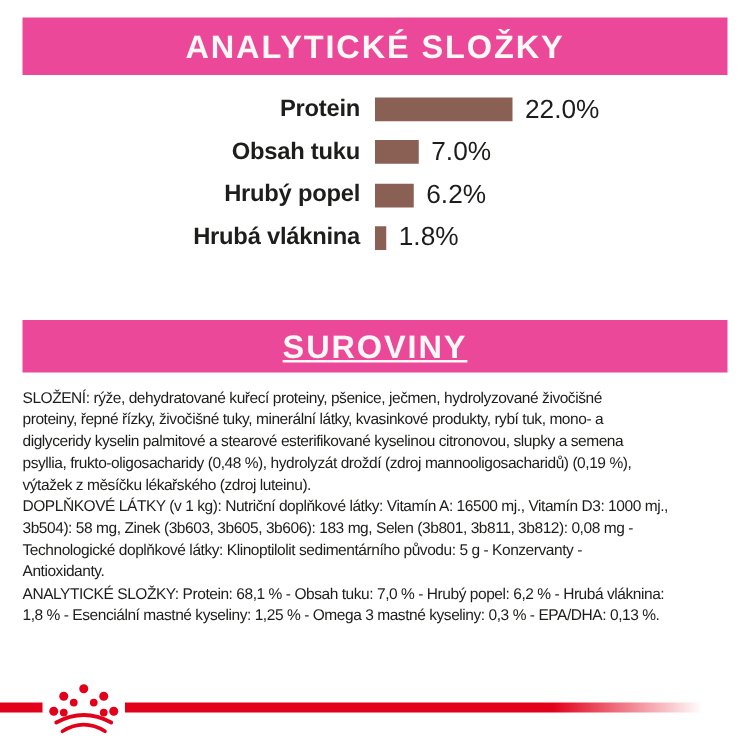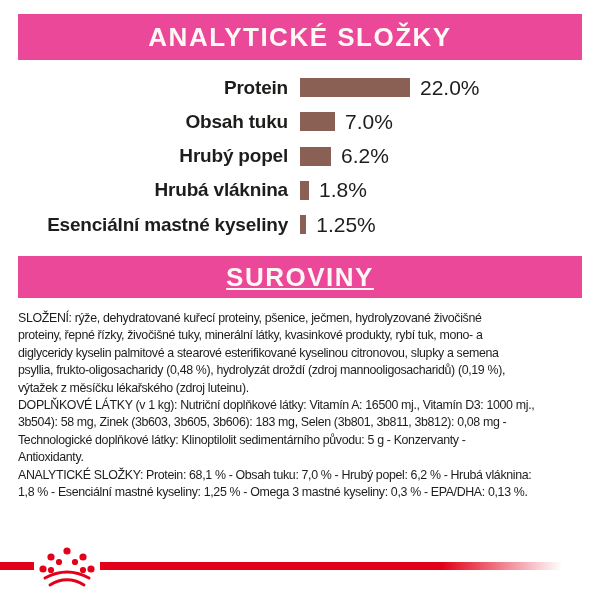--- a/index.html
+++ b/index.html
@@ -110,25 +110,20 @@
   <div class="chart-row">
     <div class="chart-label">Hrubý popel</div>
     <div class="chart-bar" style="width: 31px; background: rgb(138, 96, 84);"></div>
     <div class="chart-value">6.2%</div>
   </div>
   <div class="chart-row">
     <div class="chart-label">Hrubá vláknina</div>
     <div class="chart-bar" style="width: 9px; background: rgb(138, 96, 84);"></div>
     <div class="chart-value">1.8%</div>
   </div>
-  <div class="chart-row">
-    <div class="chart-label">Esenciální mastné kyseliny</div>
-    <div class="chart-bar" style="width: 6.25px; background: rgb(138, 96, 84);"></div>
-    <div class="chart-value">1.25%</div>
-  </div>
 </div>
 
 <div class="section-header" id="header-ingredients">SUROVINY</div>
 
 <div class="ingredients-text">
   <div class="text-line">SLOŽENÍ: rýže, dehydratované kuřecí proteiny, pšenice, ječmen, hydrolyzované živočišné</div>
   <div class="text-line">proteiny, řepné řízky, živočišné tuky, minerální látky, kvasinkové produkty, rybí tuk, mono- a</div>
   <div class="text-line">diglyceridy kyselin palmitové a stearové esterifikované kyselinou citronovou, slupky a semena</div>
   <div class="text-line">psyllia, frukto-oligosacharidy (0,48 %), hydrolyzát droždí (zdroj mannooligosacharidů) (0,19 %),</div>
   <div class="text-line">výtažek z měsíčku lékařského (zdroj luteinu).</div>

